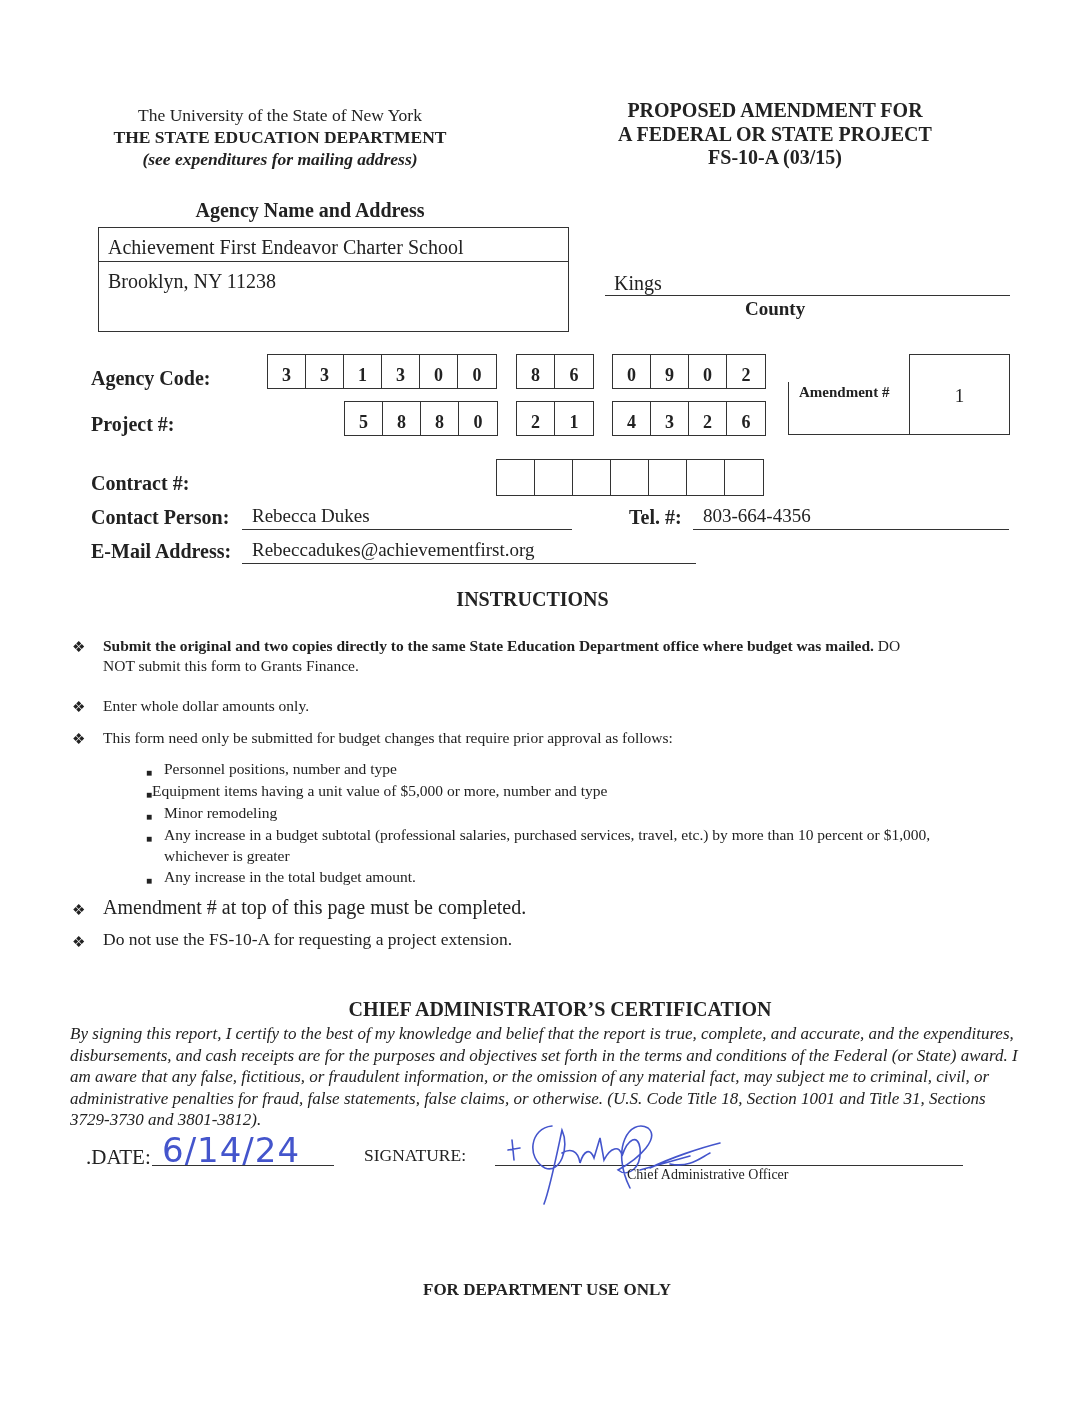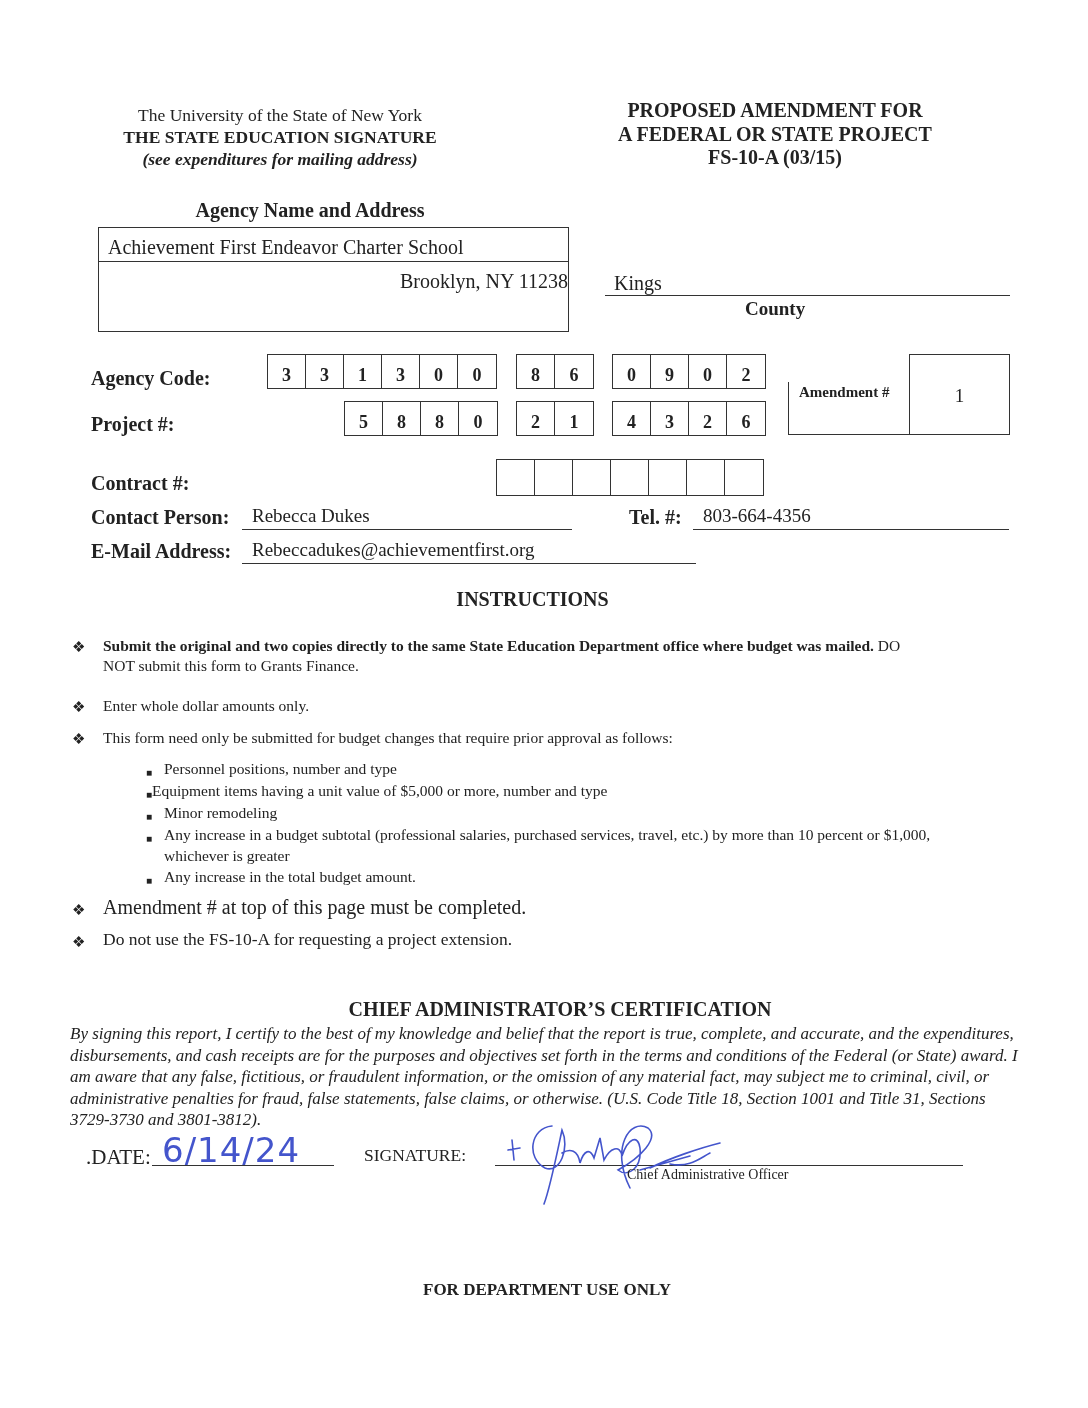--- a/index.html
+++ b/index.html
@@ -5,21 +5,21 @@
   html,body{margin:0;padding:0;background:#fff;}
   body{width:1088px;height:1408px;position:relative;overflow:hidden;font-family:"Liberation Serif","DejaVu Serif",serif;color:#222;}
   .abs{position:absolute;}
   .c{text-align:center;}
   .b{font-weight:bold;}
   .hdr-left{left:60px;top:104px;width:440px;font-size:17.5px;line-height:22px;}
   .hdr-right{left:590px;top:99px;width:370px;font-size:20px;line-height:23.5px;}
   .agency-title{left:130px;top:199px;width:360px;font-size:20px;}
   .addrbox{left:73px;top:227px;width:469px;height:103px;border:1.5px solid #333;margin-left:25px;}
   .addrrow{height:34px;border-bottom:1.5px solid #333;font-size:20px;line-height:38px;padding-left:9px;box-sizing:border-box;}
-  .addrrow:last-child{border-bottom:none;text-align:right;}
+  .addrrow:last-child{border-bottom:none;}
   .county-line{left:605px;top:295px;width:405px;border-top:1.5px solid #333;}
   .county-val{left:614px;top:272px;font-size:20px;}
   .county-lbl{left:745px;top:298px;font-size:19px;}
   .label{font-size:20px;font-weight:bold;margin-left:8px;}
   .boxgrp{display:flex;border:1.5px solid #333;height:35px;box-sizing:border-box;}
   .cell{width:38px;border-right:1.5px solid #333;box-sizing:border-box;text-align:center;font-weight:bold;font-size:18px;line-height:40px;}
   .cell:last-child{border-right:none;}
   .amend{left:788px;top:354px;width:223px;height:82px;}
   .amend-l{position:absolute;left:0;top:28px;width:122px;height:53px;border-left:1.5px solid #333;border-bottom:1.5px solid #333;font-size:15px;font-weight:bold;padding:2px 0 0 10px;box-sizing:border-box;}
   .amend-r{position:absolute;left:121px;top:0;width:101px;height:81px;border:1.5px solid #333;font-size:19px;text-align:center;line-height:82px;box-sizing:border-box;}
@@ -32,21 +32,21 @@
   .cert{left:70px;top:1023px;width:950px;font-size:17px;line-height:21.5px;font-style:italic;}
   .sig-line{border-top:1.5px solid #333;}
   .hand{color:#4455cc;font-family:"DejaVu Sans",sans-serif;}
   .foot{left:0;width:1070px;top:1280px;font-size:17px;font-weight:bold;padding-left:12px;}
 </style>
 </head>
 <body>
 
 <div class="abs hdr-left c">
   <div>The University of the State of New York</div>
-  <div class="b">THE STATE EDUCATION SIGNATURE</div>
+  <div class="b">THE STATE EDUCATION DEPARTMENT</div>
   <div class="b" style="font-style:italic">(see expenditures for mailing address)</div>
 </div>
 <div class="abs hdr-right c b">
   <div>PROPOSED AMENDMENT FOR</div>
   <div>A FEDERAL OR STATE PROJECT</div>
   <div>FS-10-A  (03/15)</div>
 </div>
 
 <div class="abs agency-title c b">Agency Name and Address</div>
 <div class="abs addrbox">

